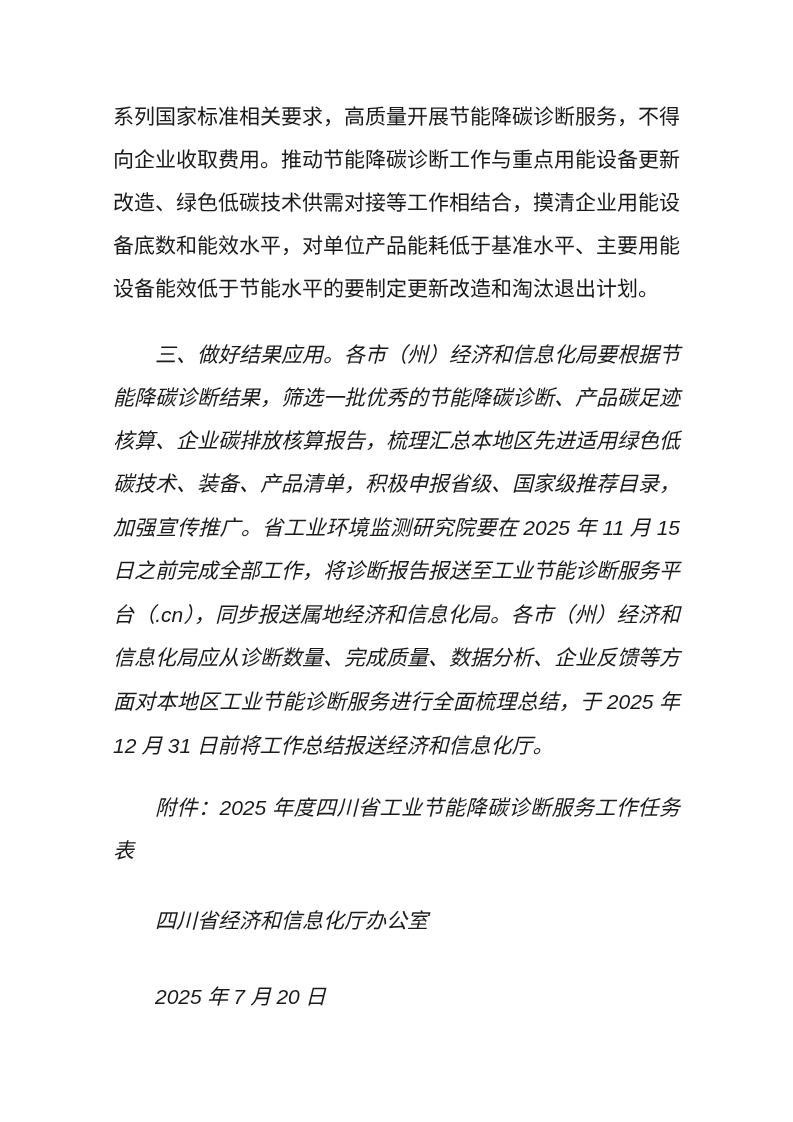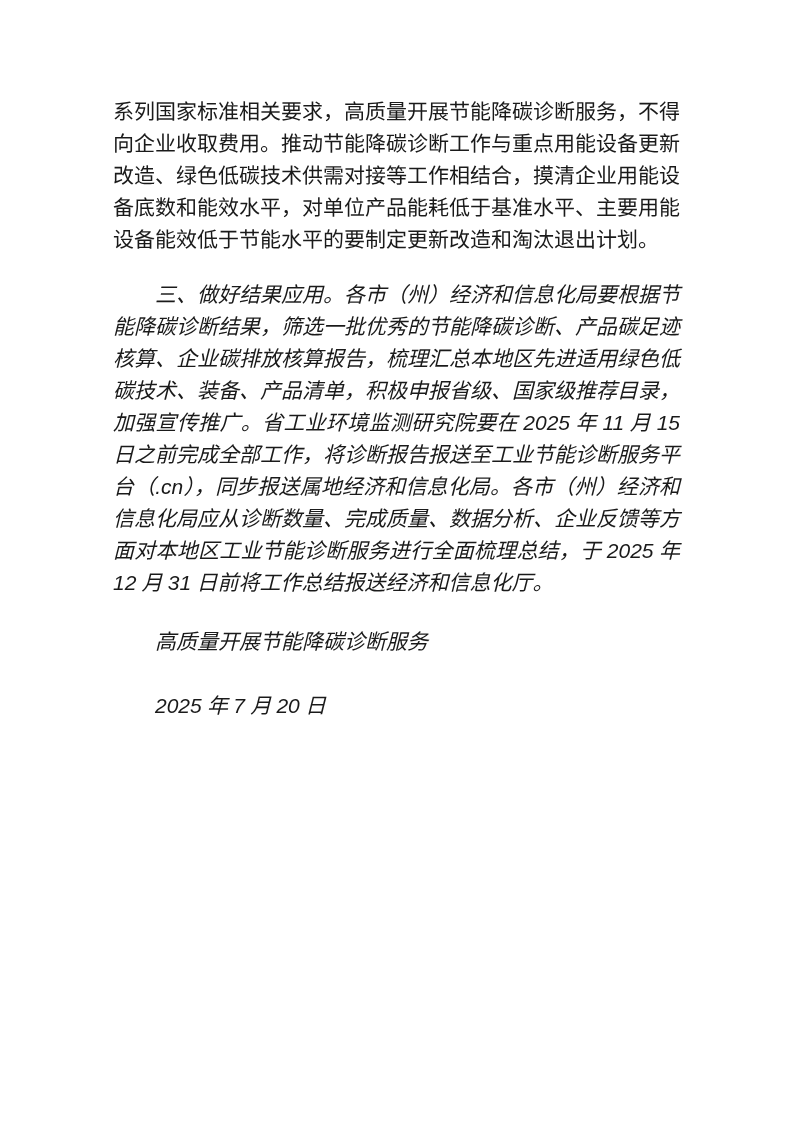--- a/index.html
+++ b/index.html
@@ -11,21 +11,21 @@
     position: relative;
     width: 793px;
     height: 1122px;
     margin: 0 auto;
     background: #ffffff;
     box-sizing: border-box;
     padding: 96px 113px 0 113px;
     overflow: hidden;
     font-family: "Liberation Serif", "DejaVu Serif", serif;
     font-size: 21px;
-    line-height: 32px;
+    line-height: 43px;
     color: #1a1a1a;
   }
   .para {
     margin: 0;
     text-align: justify;
     text-justify: inter-ideograph;
     word-break: break-all;
   }
   .indent {
     text-indent: 2em;
@@ -49,17 +49,18 @@
   }
 </style>
 </head>
 <body>
 
 <div class="page" style="background: rgb(255, 255, 255); color: rgb(26, 26, 26);">
   <p class="para body-text">系列国家标准相关要求，高质量开展节能降碳诊断服务，不得向企业收取费用。推动节能降碳诊断工作与重点用能设备更新改造、绿色低碳技术供需对接等工作相结合，摸清企业用能设备底数和能效水平，对单位产品能耗低于基准水平、主要用能设备能效低于节能水平的要制定更新改造和淘汰退出计划。</p>
 
   <p class="para indent para-2 body-text">三、做好结果应用。各市（州）经济和信息化局要根据节能降碳诊断结果，筛选一批优秀的节能降碳诊断、产品碳足迹核算、企业碳排放核算报告，梳理汇总本地区先进适用绿色低碳技术、装备、产品清单，积极申报省级、国家级推荐目录，加强宣传推广。省工业环境监测研究院要在 <span class="latin">2025</span> 年 <span class="latin">11</span> 月 <span class="latin">15</span> 日之前完成全部工作，将诊断报告报送至工业节能诊断服务平台（<span class="latin">.cn</span>），同步报送属地经济和信息化局。各市（州）经济和信息化局应从诊断数量、完成质量、数据分析、企业反馈等方面对本地区工业节能诊断服务进行全面梳理总结，于 <span class="latin">2025</span> 年 <span class="latin">12</span> 月 <span class="latin">31</span> 日前将工作总结报送经济和信息化厅。</p>
 
+  <p class="para indent attachment-line body-text">附件：<span class="latin">2025</span> 年度四川省工业节能降碳诊断服务工作任务表</p>
 
-  <p class="para indent issuer-line body-text">高质量开展节能降碳诊断服务</p>
+  <p class="para indent issuer-line body-text">四川省经济和信息化厅办公室</p>
 
   <p class="para indent date-line body-text"><span class="latin">2025</span> 年 <span class="latin">7</span> 月 <span class="latin">20</span> 日</p>
 </div>
 
 </body></html>

